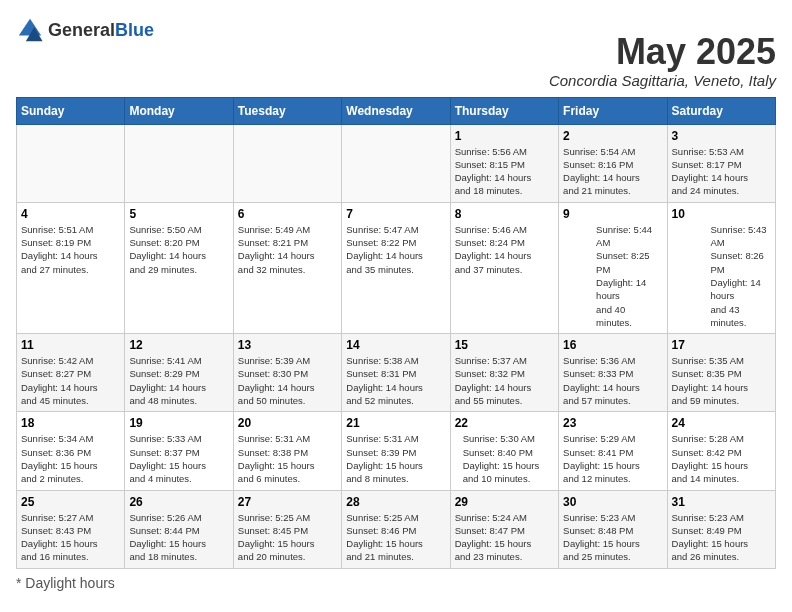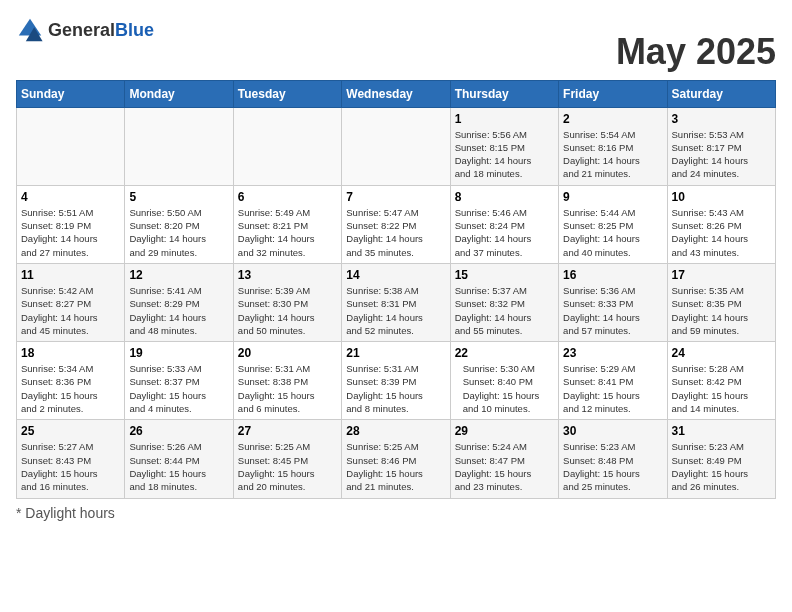--- a/index.html
+++ b/index.html
@@ -111,20 +111,21 @@
     </svg>
     <div>
       <div style="display:flex; align-items:baseline; gap:0;">
         <span class="logo-text-general">General</span>
         <span class="logo-text-blue">Blue</span>
       </div>
     </div>
   </div>
   <div class="title-area">
     <div class="main-title">May 2025</div>
+    <div class="subtitle">Concordia Sagittaria, Veneto, Italy</div>
   </div>
 </div>
 
 <table>
   <thead>
     <tr>
       <th>Sunday</th>
       <th>Monday</th>
       <th>Tuesday</th>
       <th>Wednesday</th>
@@ -192,28 +193,28 @@
         </td>
         <td>
           <span class="day-number">8</span>
           <div class="day-info" style="white-space: pre-line;">Sunrise: 5:46 AM
 Sunset: 8:24 PM
 Daylight: 14 hours
 and 37 minutes.</div>
         </td>
         <td>
           <span class="day-number">9</span>
-          <div class="day-info" style="white-space: pre-line;">Sunrise: 5:44 AM
+          <div class="day-info" style="white-space: pre-line; margin-left: 33px;">Sunrise: 5:44 AM
 Sunset: 8:25 PM
 Daylight: 14 hours
 and 40 minutes.</div>
         </td>
         <td>
           <span class="day-number">10</span>
-          <div class="day-info" style="white-space: pre-line;">Sunrise: 5:43 AM
+          <div class="day-info" style="white-space: pre-line; margin-left: 39px;">Sunrise: 5:43 AM
 Sunset: 8:26 PM
 Daylight: 14 hours
 and 43 minutes.</div>
         </td>
       </tr>
       <tr>
         <td>
           <span class="day-number">11</span>
           <div class="day-info" style="white-space: pre-line;">Sunrise: 5:42 AM
 Sunset: 8:27 PM

